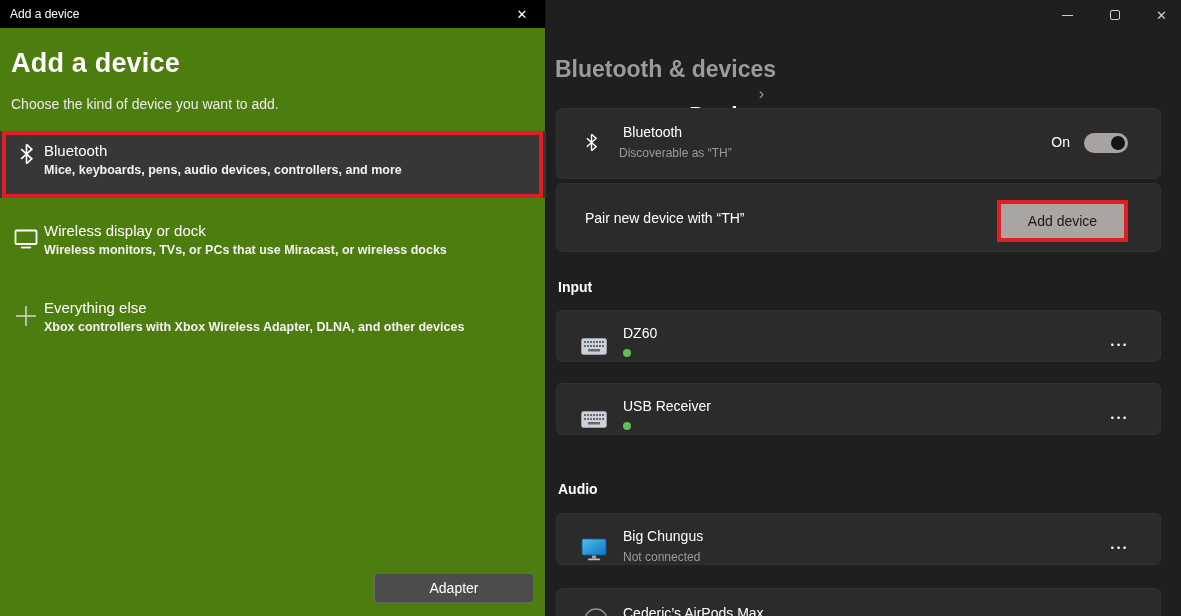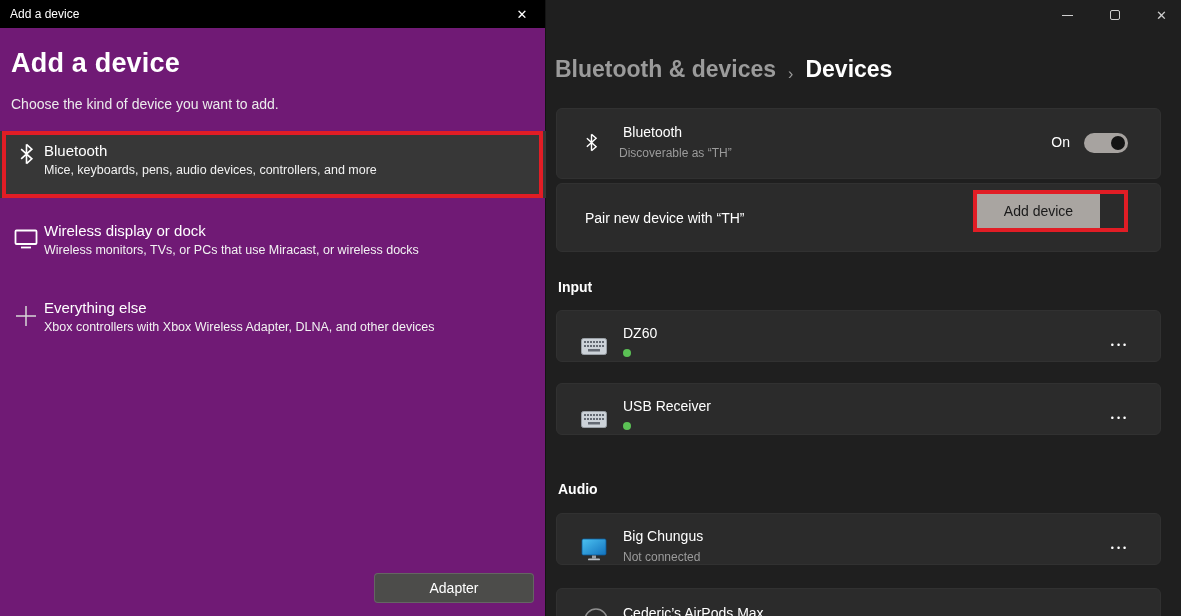--- a/index.html
+++ b/index.html
@@ -6,21 +6,21 @@
   html,body { background:#000; }
   #root {
     position:relative; width:1181px; height:616px; overflow:hidden;
     font-family:"Liberation Sans", sans-serif;
     background:#1f1f1f; color:#fff;
     -webkit-font-smoothing:antialiased;
   }
   
   #dialog {
     position:absolute; left:0; top:0; width:546px; height:616px;
-    background:#701a75; border-right:1px solid #141414;
+    background:#4d7c0f; border-right:1px solid #141414;
   }
   .dlg-titlebar {
     position:absolute; left:0; top:0; width:100%; height:28px;
     background:#000; display:flex; align-items:center;
   }
   .dlg-title { font-size:12px; color:#fff; padding-left:10px; }
   .dlg-close {
     position:absolute; right:0; top:0; width:46px; height:28px;
     display:flex; align-items:center; justify-content:center;
     color:#fff; font-size:13px; cursor:pointer;
@@ -30,21 +30,21 @@
     font-size:27px; font-weight:700; color:#fff; letter-spacing:.2px;
   }
   .dlg-subtitle {
     position:absolute; left:11px; top:96px;
     font-size:14px; color:#ececec;
   }
   .dlg-option { position:absolute; left:0; width:546px; height:64px; cursor:pointer; }
   .opt-icon { position:absolute; left:13px; top:10px; width:26px; height:26px;
     display:flex; align-items:center; justify-content:center; }
   .opt-title { position:absolute; left:44px; top:6px; font-size:15px; color:#fff; }
-  .opt-desc  { position:absolute; left:44px; top:27px; font-size:12.5px; font-weight:400; color:#f2f2f2; }
+  .opt-desc  { position:absolute; left:44px; top:27px; font-size:12.5px; font-weight:700; color:#f2f2f2; }
   #opt-bluetooth {
     top:131px; height:67px; background:#373737;
   }
   #opt-bluetooth .opt-title { top:11px; }
   #opt-bluetooth .opt-desc  { top:32px; }
   .red-box-bt {
     position:absolute; left:2px; top:131px; width:541px; height:67px;
     border:4px solid #e11d25; pointer-events:none; z-index:5;
   }
   #opt-display { top:216px; }
@@ -55,21 +55,21 @@
     color:#fff; font-size:14px; display:flex; align-items:center; justify-content:center;
     cursor:pointer; font-family:inherit;
   }
   
   #settings { position:absolute; left:547px; top:0; width:634px; height:616px; background:#1f1f1f; }
   .win-controls { position:absolute; top:0; right:-4px; display:flex; }
   .win-btn { width:47px; height:30px; display:flex; align-items:center; justify-content:center; cursor:pointer; color:#cfcfcf; }
   .min-glyph  { display:block; width:11px; height:1px; background:#cfcfcf; }
   .max-glyph  { display:block; width:10px; height:10px; border:1px solid #cfcfcf; border-radius:2px; }
   .close-glyph{ font-size:13px; color:#cfcfcf; }
-  .breadcrumb { position:absolute; left:8px; top:56px; display:flex; align-items:flex-end; }
+  .breadcrumb { position:absolute; left:8px; top:56px; display:flex; align-items:flex-end;flex-direction:column; }
   .bc-parent { font-size:23px; font-weight:700; color:#9b9b9b; cursor:pointer; }
   .bc-sep    { font-size:16px; color:#9b9b9b; margin:0 12px; padding-top:2px; }
   .bc-current{ font-size:23px; font-weight:700; color:#fff; }
   .card {
     position:absolute; left:9px; width:605px;
     background:#2b2b2b; border:1px solid #313131; border-radius:6px;
   }
   
   #card-bt { top:108px; height:71px; }
   .bt-icon-wrap { position:absolute; left:28px; top:24px; }
@@ -81,21 +81,21 @@
     background:#a7a3a0; border-radius:10px; cursor:pointer;
   }
   .toggle-knob {
     position:absolute; right:3px; top:3px; width:14px; height:14px;
     background:#141414; border-radius:50%;
   }
   
   #card-pair { top:183px; height:69px; }
   .pair-label { position:absolute; left:28px; top:26px; font-size:14px; color:#fff; }
   .adddev-annotation {
-    position:absolute; right:32px; top:6px; width:155px; height:42px;
+    position:absolute; right:32px; top:16px; width:131px; height:42px;
     border:4px solid #e11d25;
   }
   .adddev-btn {
     width:123px; height:34px; background:#a9a5a1; border:none;
     color:#1a1a1a; font-size:14px; font-family:inherit; cursor:pointer;
   }
   .section-header { position:absolute; left:11px; font-size:14px; font-weight:700; color:#fff; }
   #hdr-input { top:279px; }
   #hdr-audio { top:481px; }
   

